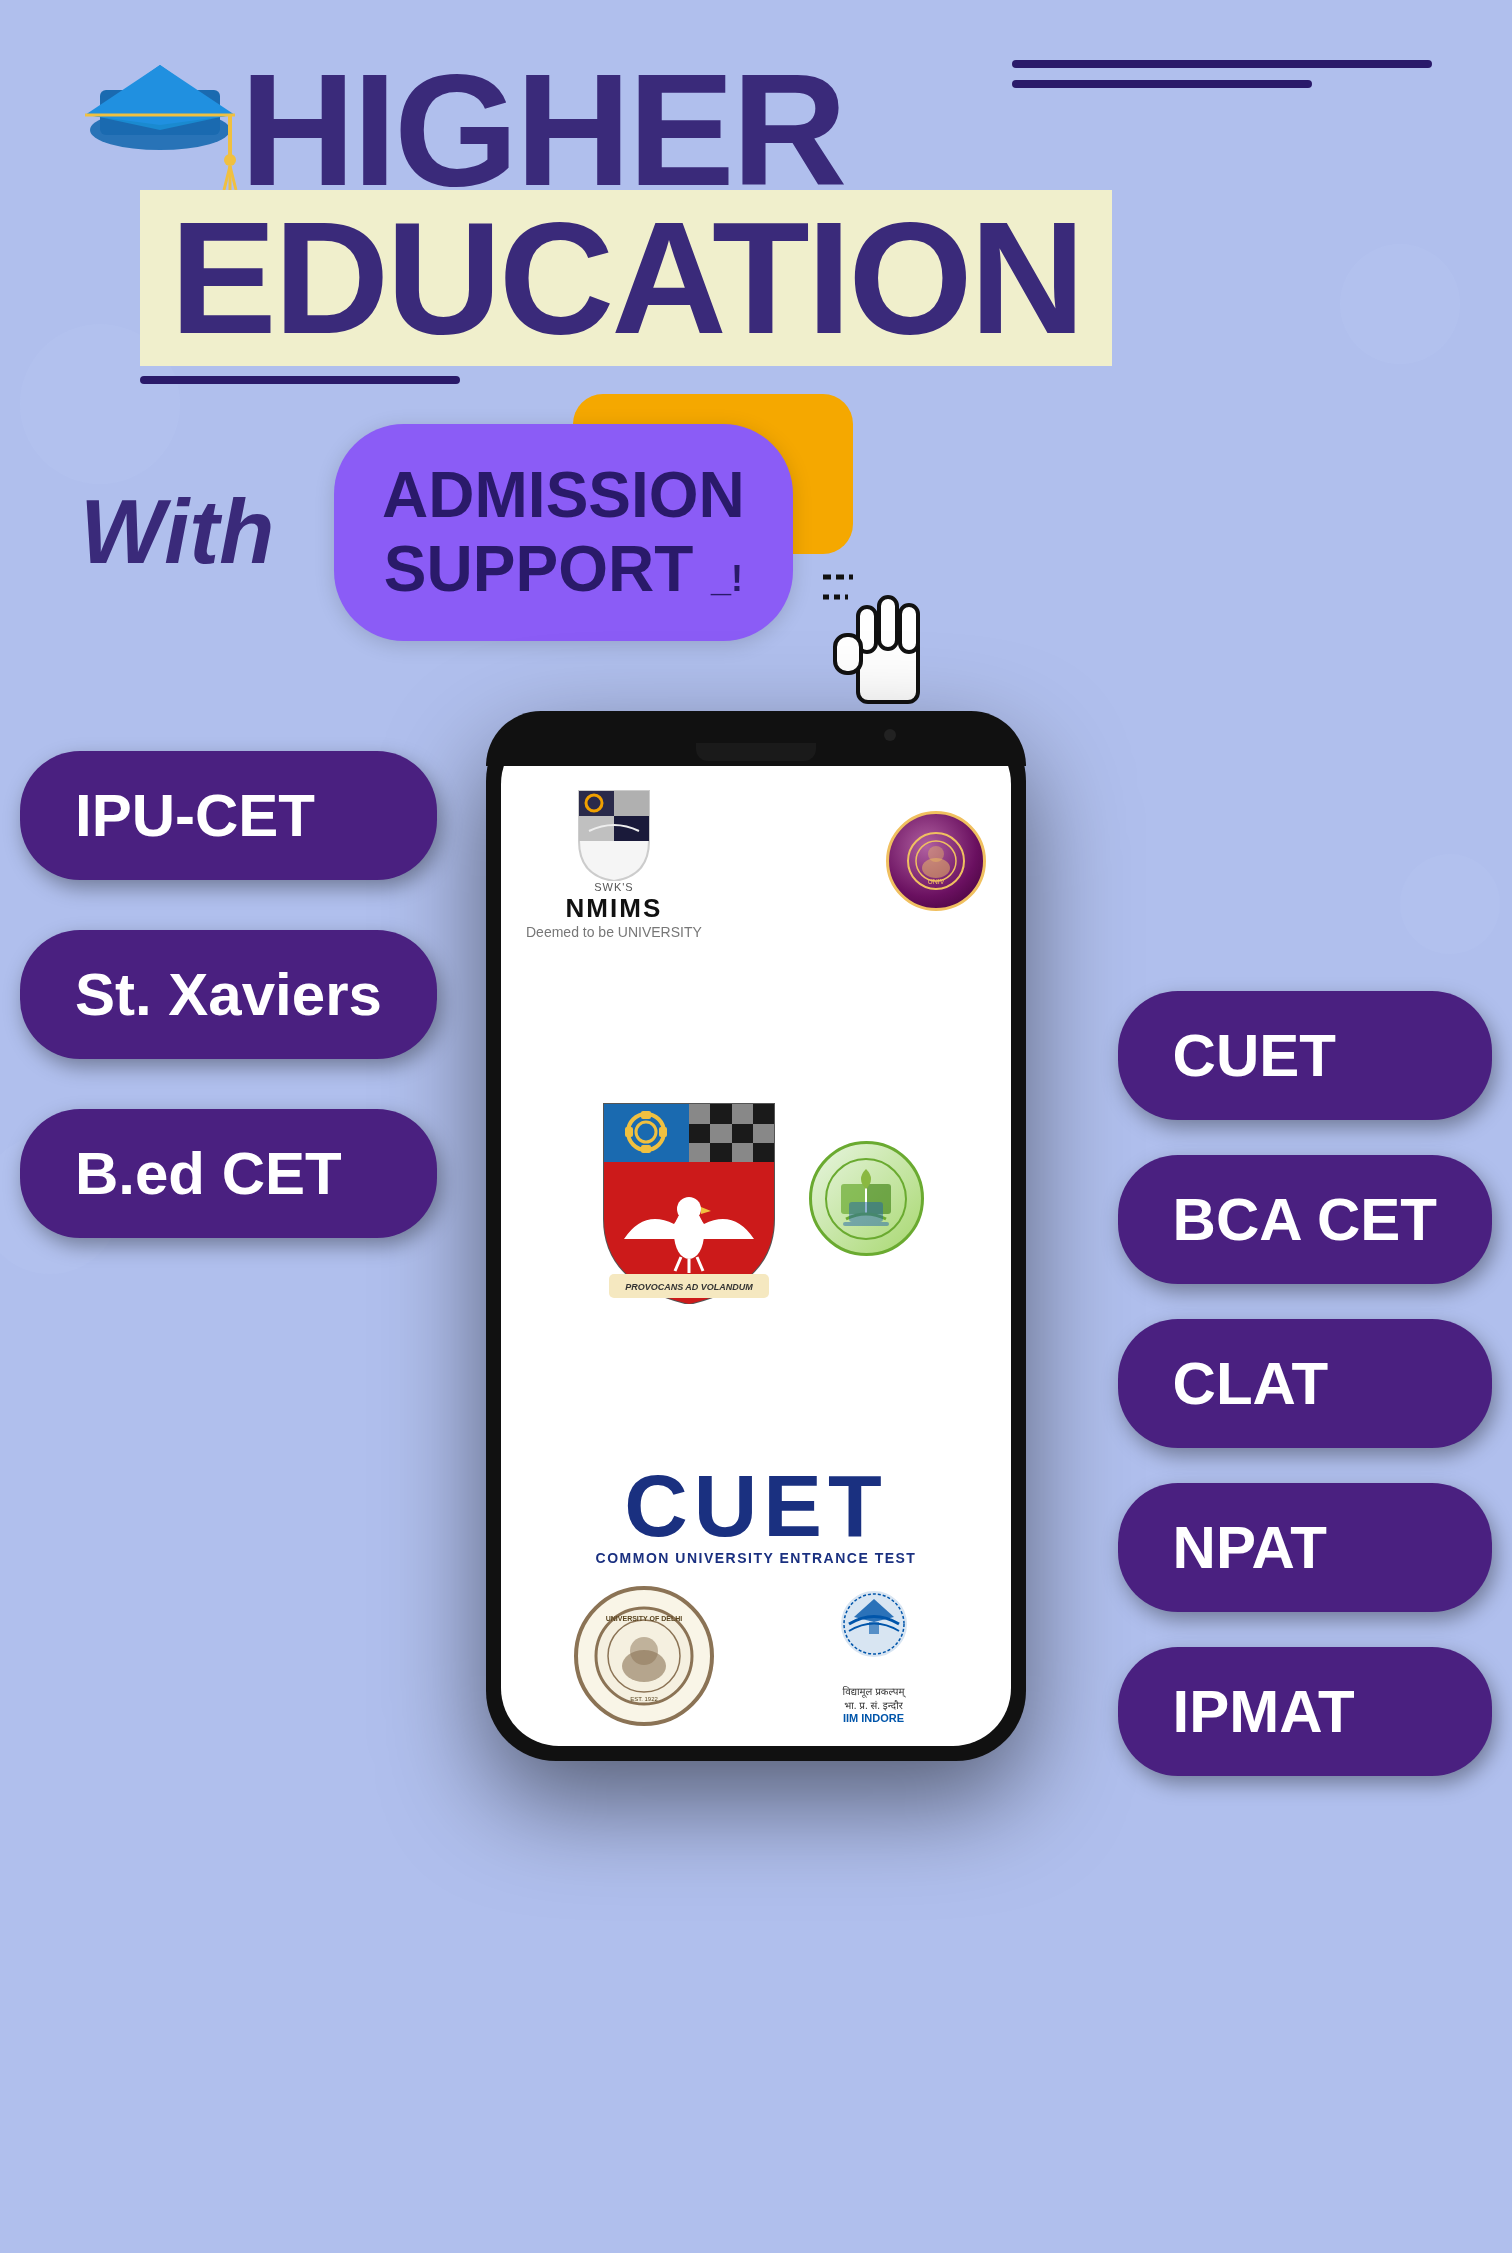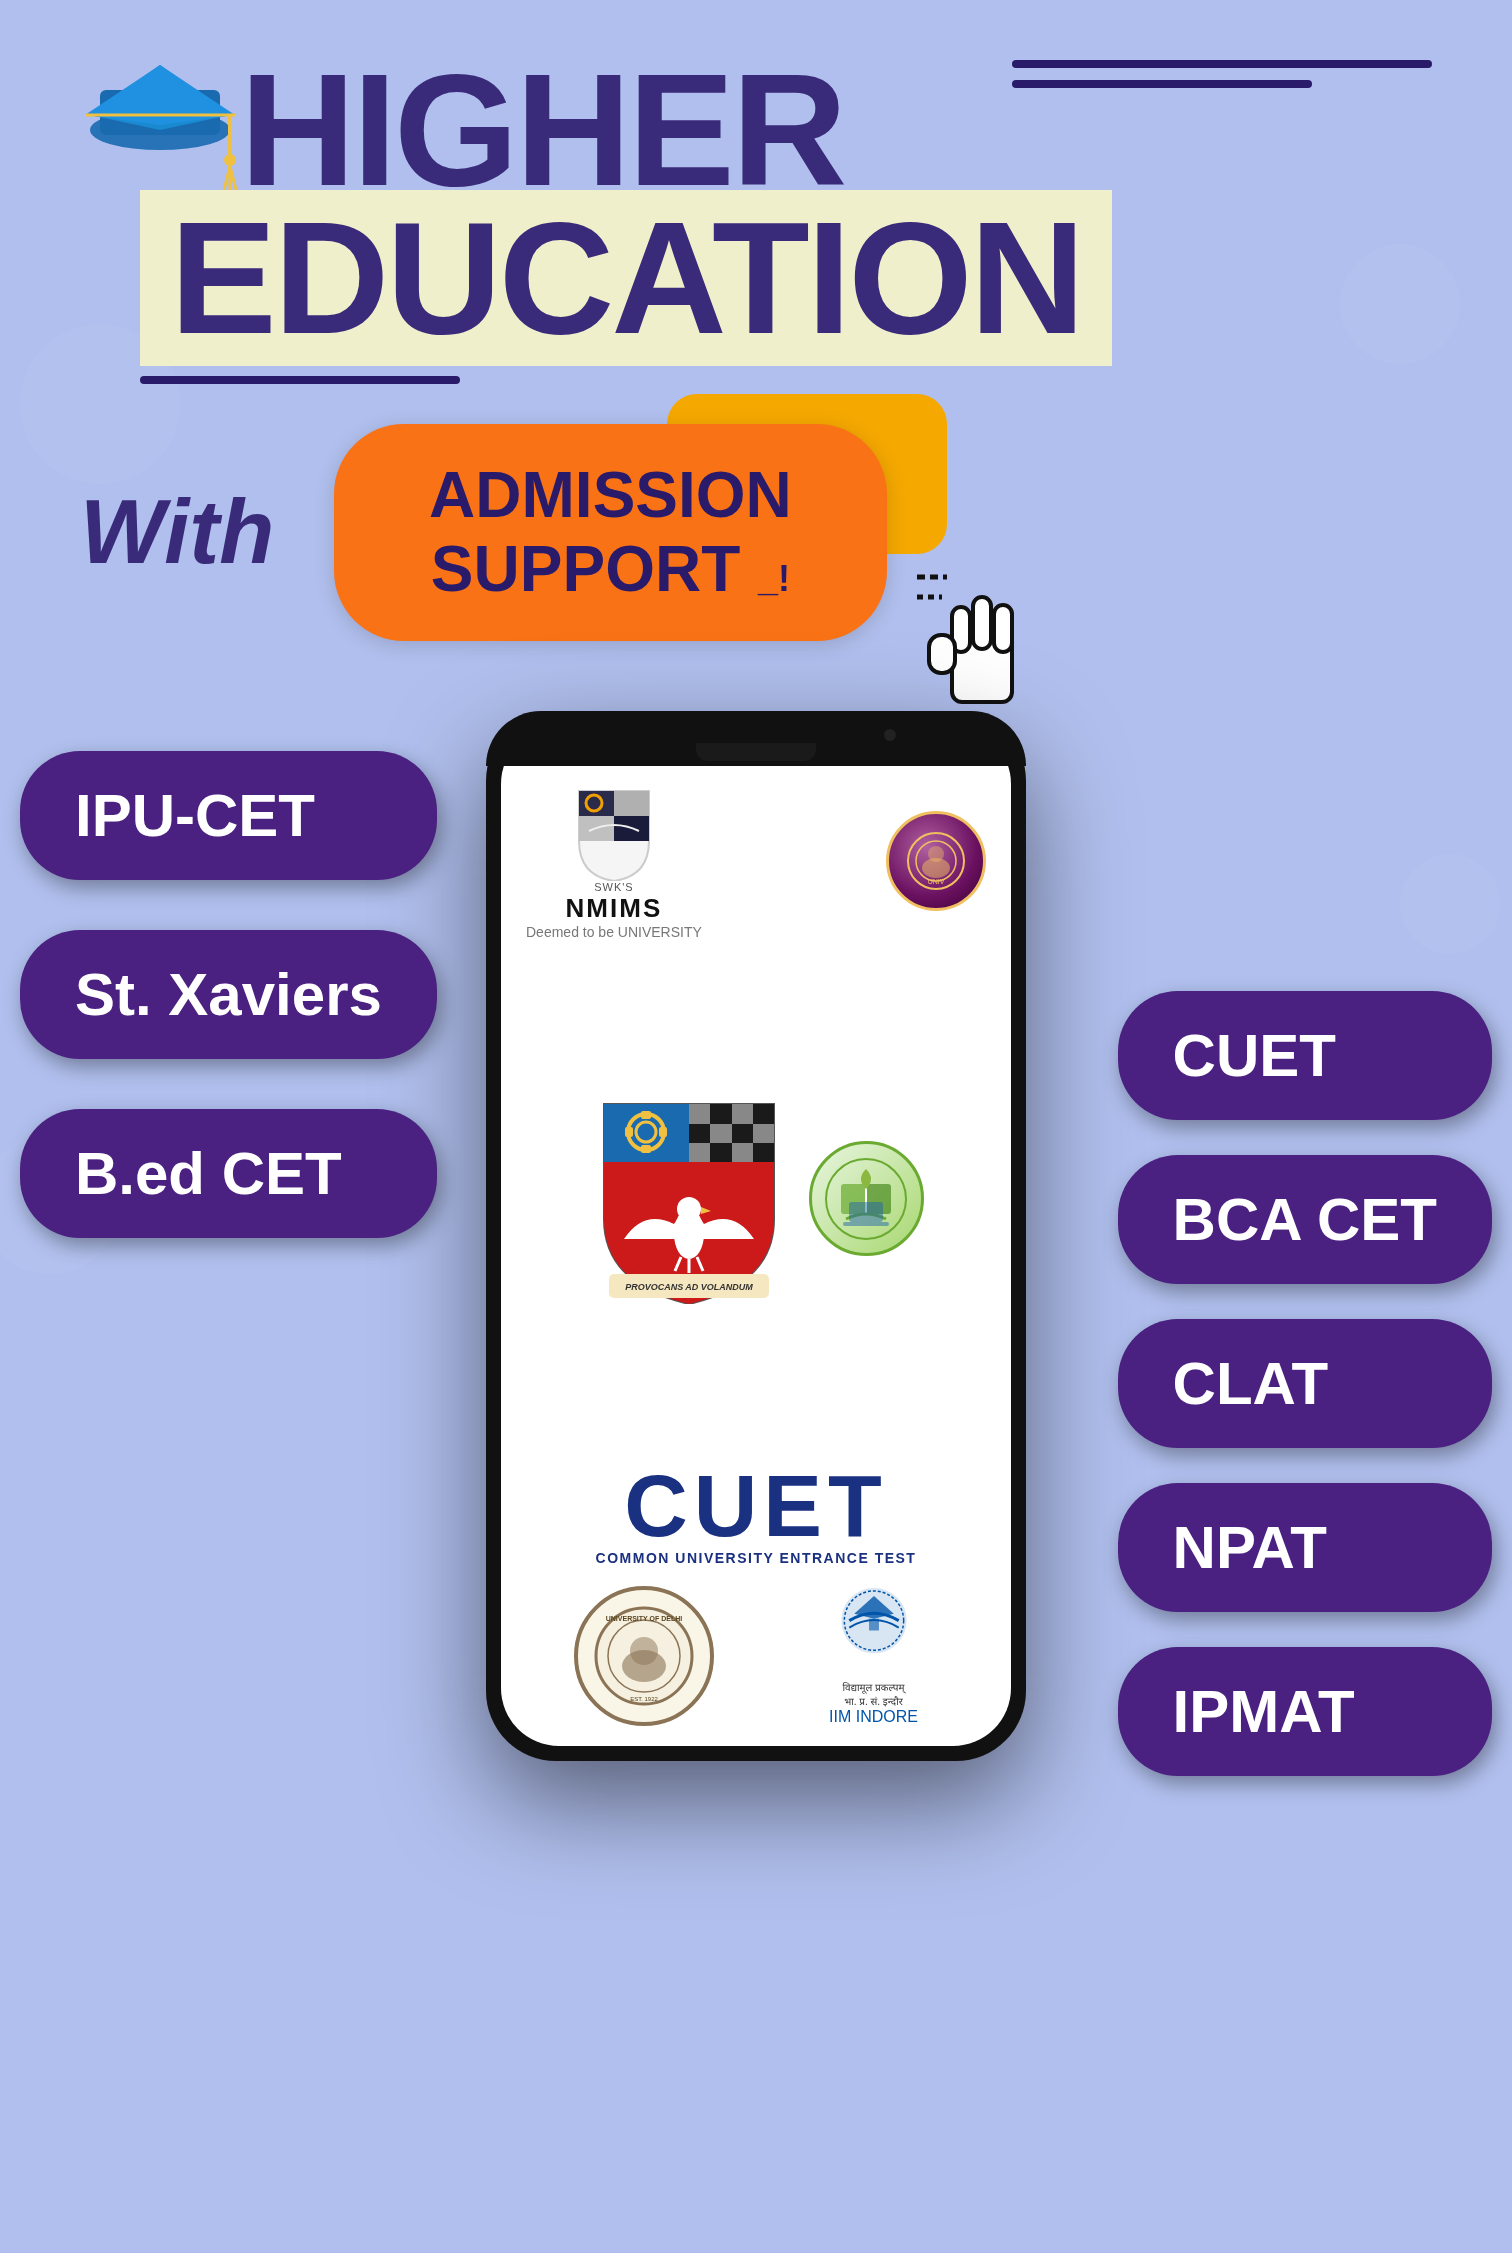--- a/index.html
+++ b/index.html
@@ -110,23 +110,23 @@
       top: -30px;
       width: 280px;
       height: 160px;
       background: #f5a800;
       border-radius: 30px;
       z-index: 0;
     }
 
     .admission-pill-white {
       position: relative;
-      background: #f97316;
+      background: #8b5cf6;
       border-radius: 70px;
-      padding: 35px 95px;
+      padding: 35px 48px;
       z-index: 2;
       box-shadow: 0 4px 20px rgba(0,0,0,0.15);
     }
 
     .adm-support-text {
       font-size: 64px;
       font-weight: 900;
       color: #2a1a6a;
       text-align: center;
       line-height: 1.15;
@@ -547,21 +547,21 @@
                 <path d="M30,42 Q55,27 80,42" fill="none" stroke="#0055aa" stroke-width="2"></path>
 
                 <polygon points="55,10 75,28 55,33 35,28" fill="#0055aa" opacity="0.8"></polygon>
                 <rect x="50" y="33" width="10" height="12" fill="#0055aa" opacity="0.6"></rect>
 
                 <circle cx="55" cy="35" r="30" fill="none" stroke="#0055aa" stroke-width="1.5" stroke-dasharray="3,2"></circle>
               </svg>
               <div style="text-align:center;">
                 <div style="font-size:10px;color:#333;">विद्यामूल प्रकल्पम्</div>
                 <div style="font-size:10px;color:#333;">भा. प्र. सं. इन्दौर</div>
-                <div style="font-size:16px;font-weight:normal;color:#0055aa;">IIM INDORE</div>
+                <div style="font-size:11px;font-weight:bold;color:#0055aa;">IIM INDORE</div>
               </div>
             </div>
           </div>
 
         </div>
       </div>
     </div>
 
     <div class="right-pill-group">
       <div class="exam-pill">

